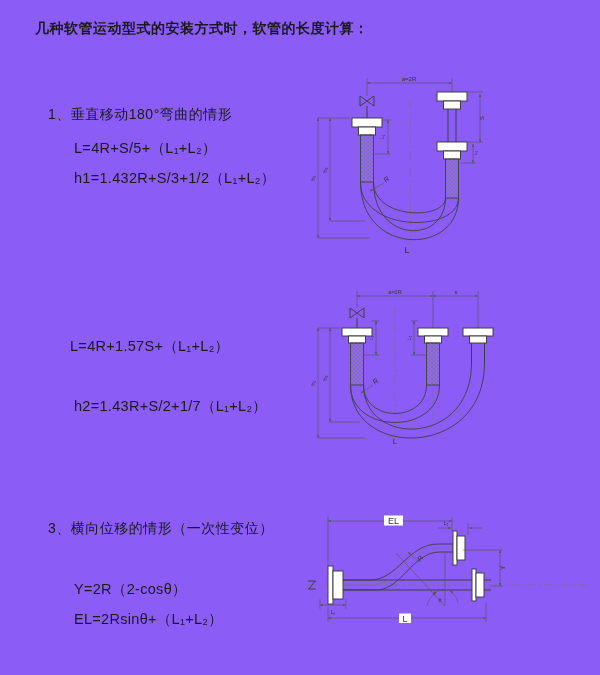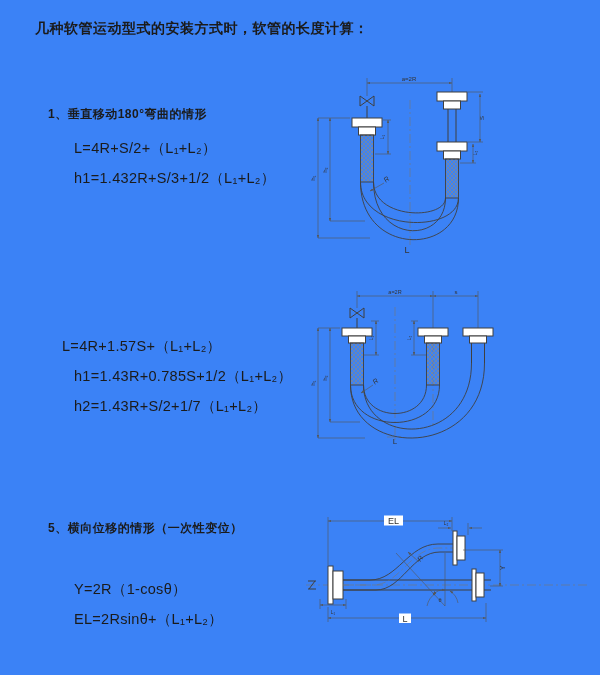--- a/index.html
+++ b/index.html
@@ -1,19 +1,19 @@
 <!DOCTYPE html>
 <html><head>
 <meta charset="utf-8">
 <style>
   html,body{margin:0;padding:0;background:#fff;}
-  .page{position:relative;width:600px;height:675px;background:#3b82f6;overflow:hidden;
+  .page{position:relative;width:600px;height:675px;background:#8b5cf6;overflow:hidden;
         font-family:"Liberation Sans","DejaVu Sans",sans-serif;color:#1b1b1b;}
   .title{position:absolute;left:35px;top:20px;font-size:14px;font-weight:700;letter-spacing:.5px;}
-  .heading{position:absolute;font-size:12px;font-weight:700;letter-spacing:.5px;}
+  .heading{position:absolute;font-size:14px;font-weight:400;letter-spacing:.5px;}
   .formula{position:absolute;font-size:14.5px;font-weight:500;letter-spacing:.3px;}
   svg{position:absolute;}
   svg text{font-family:"Liberation Sans","DejaVu Sans",sans-serif;fill:#333;}
   .dr{stroke:#3f3f3f;stroke-width:1;fill:none;}
   .drf{stroke:#3f3f3f;stroke-width:1;fill:#ffffff;}
   .hose{stroke:#3f3f3f;stroke-width:.9;fill:none;}
   .hatchbox{stroke:#3f3f3f;stroke-width:.9;}
   .dim{stroke:#555;stroke-width:.6;fill:none;}
   .cl{stroke:#777;stroke-width:.6;fill:none;stroke-dasharray:9 3 2 3;}
   .t5{font-size:4.8px;} .t55{font-size:5.5px;} .t6{font-size:6px;}
@@ -32,21 +32,21 @@
       </pattern>
       <marker id="arr" viewBox="0 0 10 10" refX="9" refY="5" markerWidth="6" markerHeight="6" orient="auto-start-reverse">
         <path d="M0,1.8 L10,5 L0,8.2 Z" fill="#555"></path>
       </marker>
     </defs>
   </svg>
 
   <div class="title">几种软管运动型式的安装方式时，软管的长度计算：</div>
 
   <div class="heading" style="left:48px;top:106px">1、垂直移动180°弯曲的情形</div>
-  <div class="formula" style="left:74px;top:139px">L=4R+S/2+（L₁+L₂）</div>
+  <div class="formula" style="left:74px;top:139px">L=4R+S/5+（L₁+L₂）</div>
   <div class="formula" style="left:74px;top:169px">h1=1.432R+S/3+1/2（L₁+L₂）</div>
 
   <svg style="left:310px;top:70px" width="200" height="195" viewBox="0 0 200 195">
 
     <path class="cl" d="M100,30 V178"></path>
 
     <g>
       <path class="dim" d="M57,8 V26 M142,8 V22"></path>
       <path class="dim" d="M57,13 H142" marker-start="url(#arr)" marker-end="url(#arr)"></path>
       <text class="t6" x="99" y="10.5" text-anchor="middle">a=2R</text>
@@ -107,22 +107,21 @@
       <text class="t5" x="167" y="83" text-anchor="middle" transform="rotate(-90 167 83)">L₂</text>
     </g>
 
     <g>
       <path class="dim" d="M74,113 L60,121" marker-end="url(#arr)"></path>
       <text class="t7 it" x="78" y="111" text-anchor="middle" transform="rotate(-40 78 111)">R</text>
     </g>
     <text class="t9" x="97" y="183" text-anchor="middle">L</text>
   </svg>
 
-  <div class="formula" style="left:62px;top:337px">L=4R+1.57S+（L₁+L₂）</div>
-  <div class="formula" style="left:74px;top:367px">h1=1.43R+0.785S+1/2（L₁+L₂）</div>
+  <div class="formula" style="left:70px;top:337px">L=4R+1.57S+（L₁+L₂）</div>
   <div class="formula" style="left:74px;top:397px">h2=1.43R+S/2+1/7（L₁+L₂）</div>
 
   <svg style="left:310px;top:283px" width="200" height="165" viewBox="0 0 200 165">
     <path class="cl" d="M85,24 V158 M123,60 V145"></path>
     <path class="cl" d="M77,154 H93"></path>
 
     <g>
       <path class="dim" d="M47,8 V25 M123,8 V45 M168,8 V45"></path>
       <path class="dim" d="M47,13 H123" marker-start="url(#arr)" marker-end="url(#arr)"></path>
       <text class="t55" x="85" y="10.5" text-anchor="middle">a=2R</text>
@@ -182,22 +181,22 @@
       <text class="t55" x="16.5" y="95" text-anchor="middle" transform="rotate(-90 16.5 95)">h₂</text>
     </g>
 
     <g>
       <path class="dim" d="M63,102 L51,110" marker-end="url(#arr)"></path>
       <text class="t7 it" x="67" y="100" text-anchor="middle" transform="rotate(-40 67 100)">R</text>
     </g>
     <text class="t8" x="85" y="161" text-anchor="middle">L</text>
   </svg>
 
-  <div class="heading" style="left:48px;top:520px">5、横向位移的情形（一次性变位）</div>
-  <div class="formula" style="left:74px;top:580px">Y=2R（1-cosθ）</div>
+  <div class="heading" style="left:48px;top:520px">3、横向位移的情形（一次性变位）</div>
+  <div class="formula" style="left:74px;top:580px">Y=2R（2-cosθ）</div>
   <div class="formula" style="left:74px;top:610px">EL=2Rsinθ+（L₁+L₂）</div>
 
   <svg style="left:300px;top:503px" width="300" height="140" viewBox="0 0 300 140">
     <path class="cl" d="M6,82 H290"></path>
     <path class="dr" d="M8,78 H16 M8,86 H16 M15,78 L9,86" stroke-width="0.7"></path>
 
     <g>
       <rect class="drf" x="28" y="63" width="5" height="38"></rect>
       <rect class="drf" x="33" y="68" width="10" height="28"></rect>
     </g>

